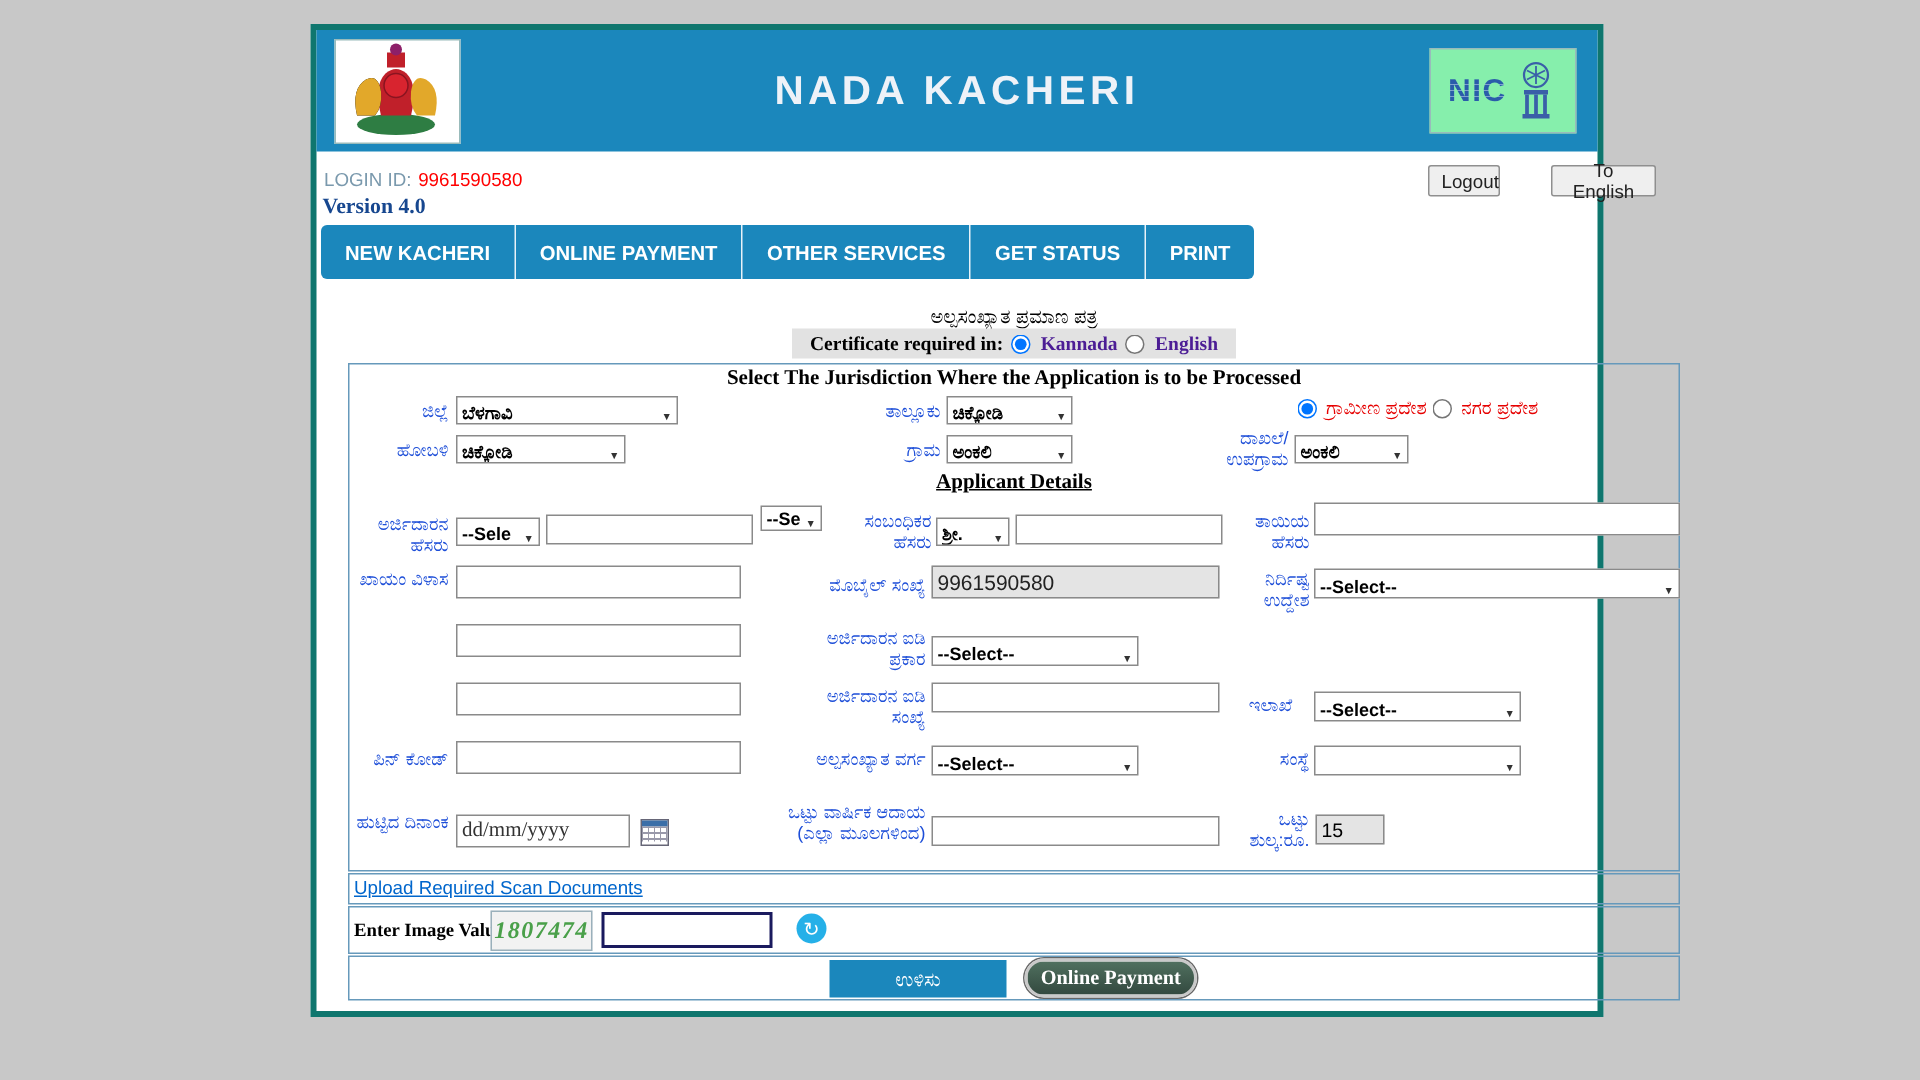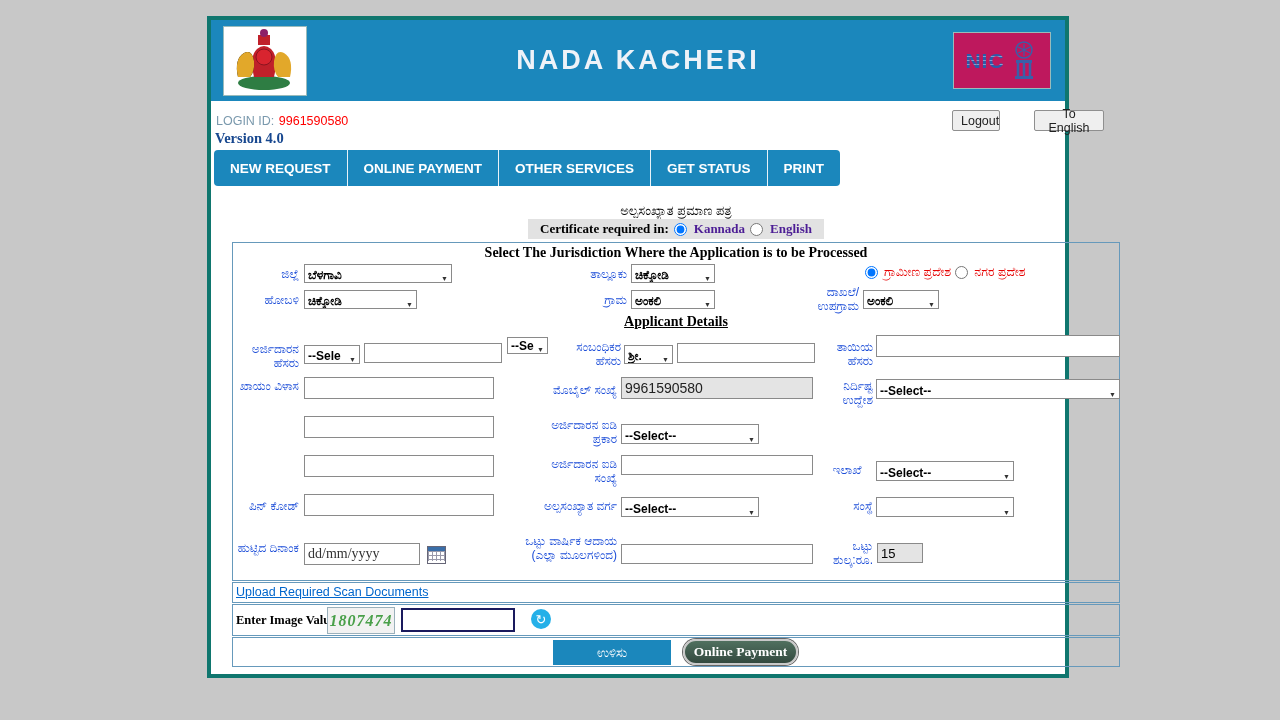--- a/index.html
+++ b/index.html
@@ -5,21 +5,21 @@
   html,body{margin:0;padding:0;}
   #canvas{position:relative;width:1280px;height:720px;background:#c8c8c8;overflow:hidden;
           font-family:"Liberation Sans",sans-serif;color:#000;}
   #page{position:absolute;left:207px;top:16px;width:862px;height:662px;background:#fff;
         border:4px solid #0f766e;box-sizing:border-box;padding-left:20px;}
   
   #hdr{position:absolute;left:0;top:0;width:100%;height:81px;background:#1b87bc;}
   #emblem{position:absolute;left:12px;top:6px;width:82px;height:68px;background:#fff;border:1px solid #9bb;}
   #hdr-title{position:absolute;left:0;top:0;width:100%;height:81px;display:flex;align-items:center;justify-content:center;
              color:#eef2f8;font-size:27px;font-weight:800;letter-spacing:3px;}
-  #niclogo{position:absolute;right:14px;top:12px;width:96px;height:55px;background:#be185d;border:1px solid #9bb;
+  #niclogo{position:absolute;right:14px;top:12px;width:96px;height:55px;background:#86efac;border:1px solid #9bb;
            display:flex;align-items:center;justify-content:center;gap:4px;}
   #niclogo .nictxt{color:#2a5caa;font-weight:900;font-size:21px;letter-spacing:1px;
     background:repeating-linear-gradient(#2a5caa 0 3px,#7f9fd0 3px 4px);-webkit-background-clip:text;background-clip:text;-webkit-text-fill-color:transparent;}
   
   .loginlbl{color:#7a99ad;font-size:12.5px;}
   .loginval{color:#f00;font-size:12.5px;}
   #version{position:absolute;left:4px;top:110px;font-family:"Liberation Serif",serif;font-weight:700;font-size:14.5px;color:#17478f;}
   .tbtn{position:absolute;top:90px;height:21px;background:#efefef;border:1px solid #8f8f8f;border-radius:2px;
         font-size:12.5px;padding:0 8px;color:#222;display:flex;align-items:center;cursor:pointer;}
   
@@ -112,21 +112,21 @@
 
   <div style="position:absolute;left:5px;top:91px;">
     <span class="loginlbl">LOGIN ID:</span>
     <span class="loginval">9961590580</span>
   </div>
   <div id="version">Version 4.0</div>
   <button class="tbtn" style="left:741px;width:48px;">Logout</button>
   <button class="tbtn" style="left:823px;width:70px;">To English</button>
 
   <div id="nav">
-    <div class="navitem">NEW REQUEST</div>
+    <div class="navitem">NEW KACHERI</div>
     <div class="navitem">ONLINE PAYMENT</div>
     <div class="navitem">OTHER SERVICES</div>
     <div class="navitem">GET STATUS</div>
     <div class="navitem">PRINT</div>
   </div>
 
   <div class="formwide" id="kantitle">ಅಲ್ಪಸಂಖ್ಯಾತ ಪ್ರಮಾಣ ಪತ್ರ</div>
   <div class="formwide" id="certwrap">
     <span class="certbar">
       <b>Certificate required in:</b>

